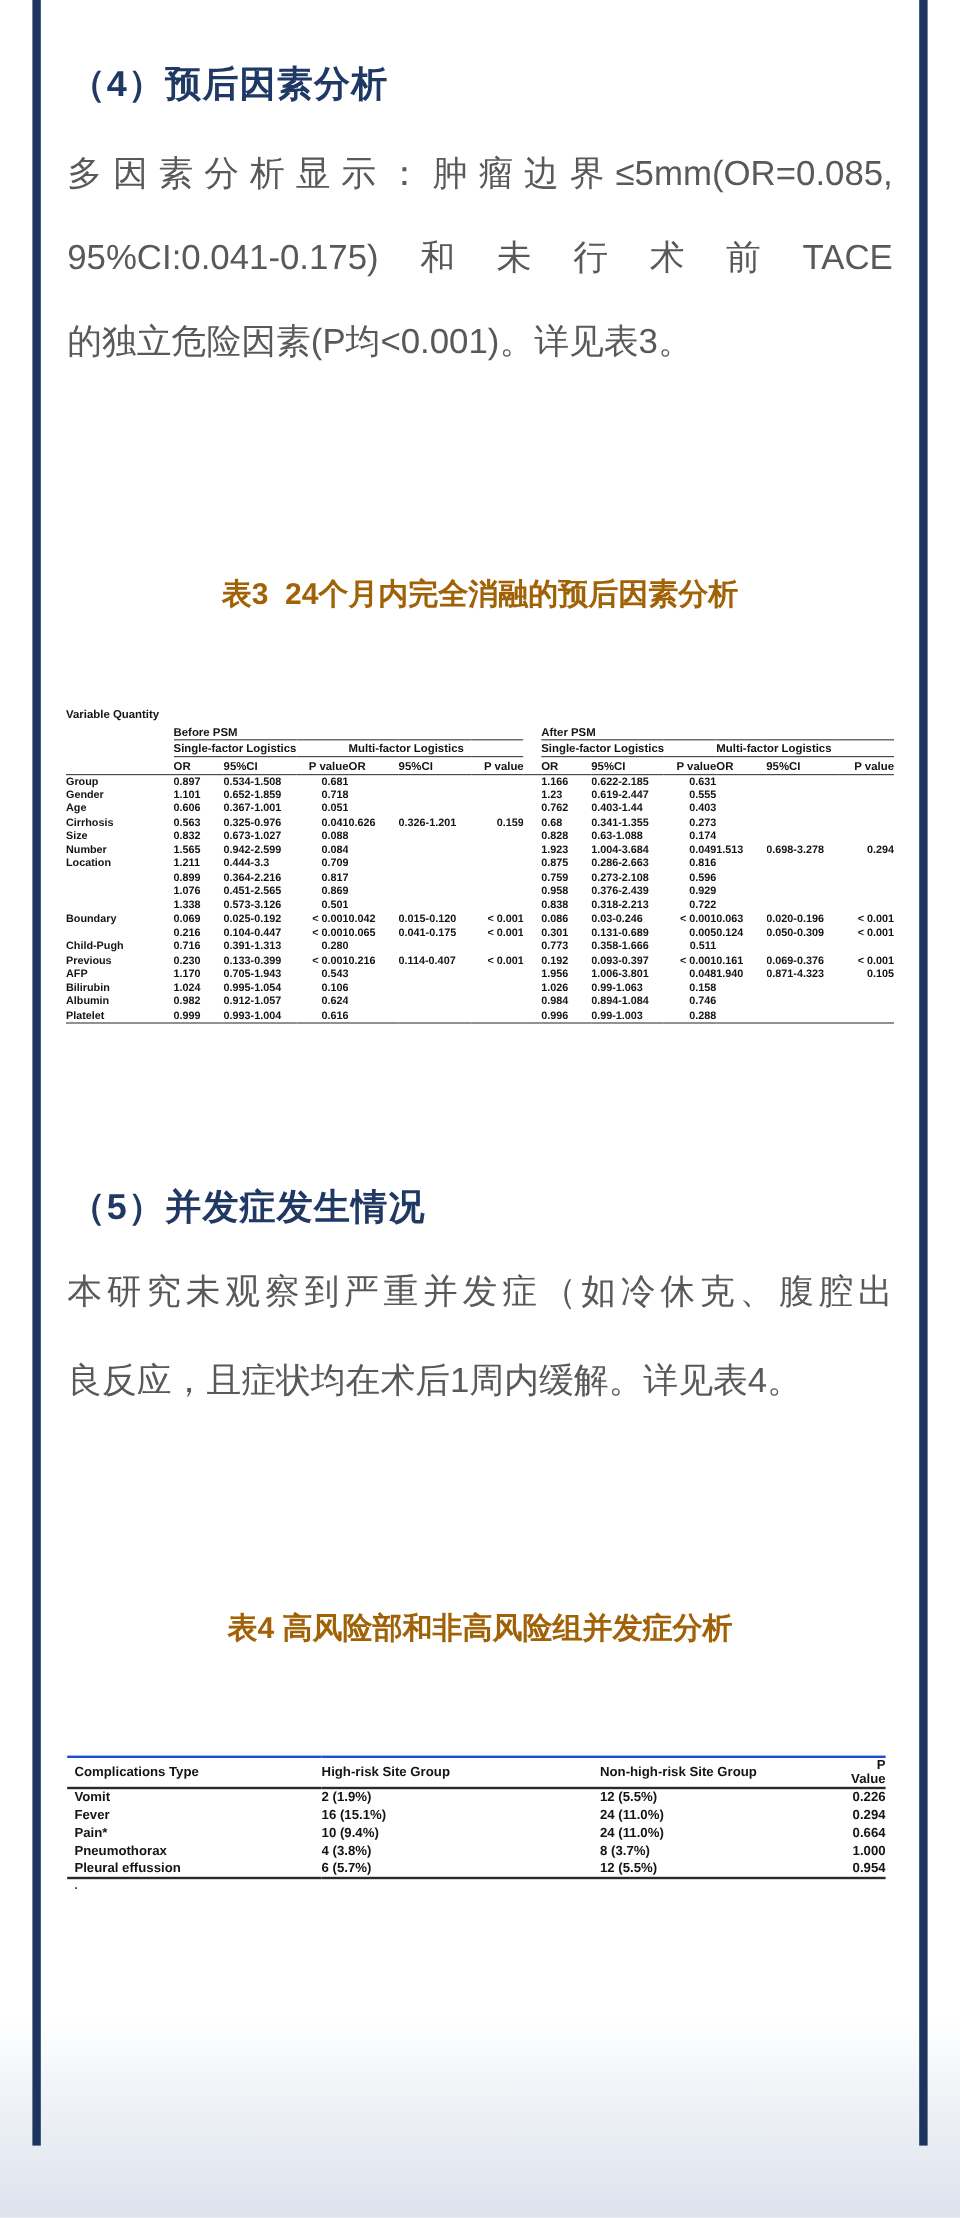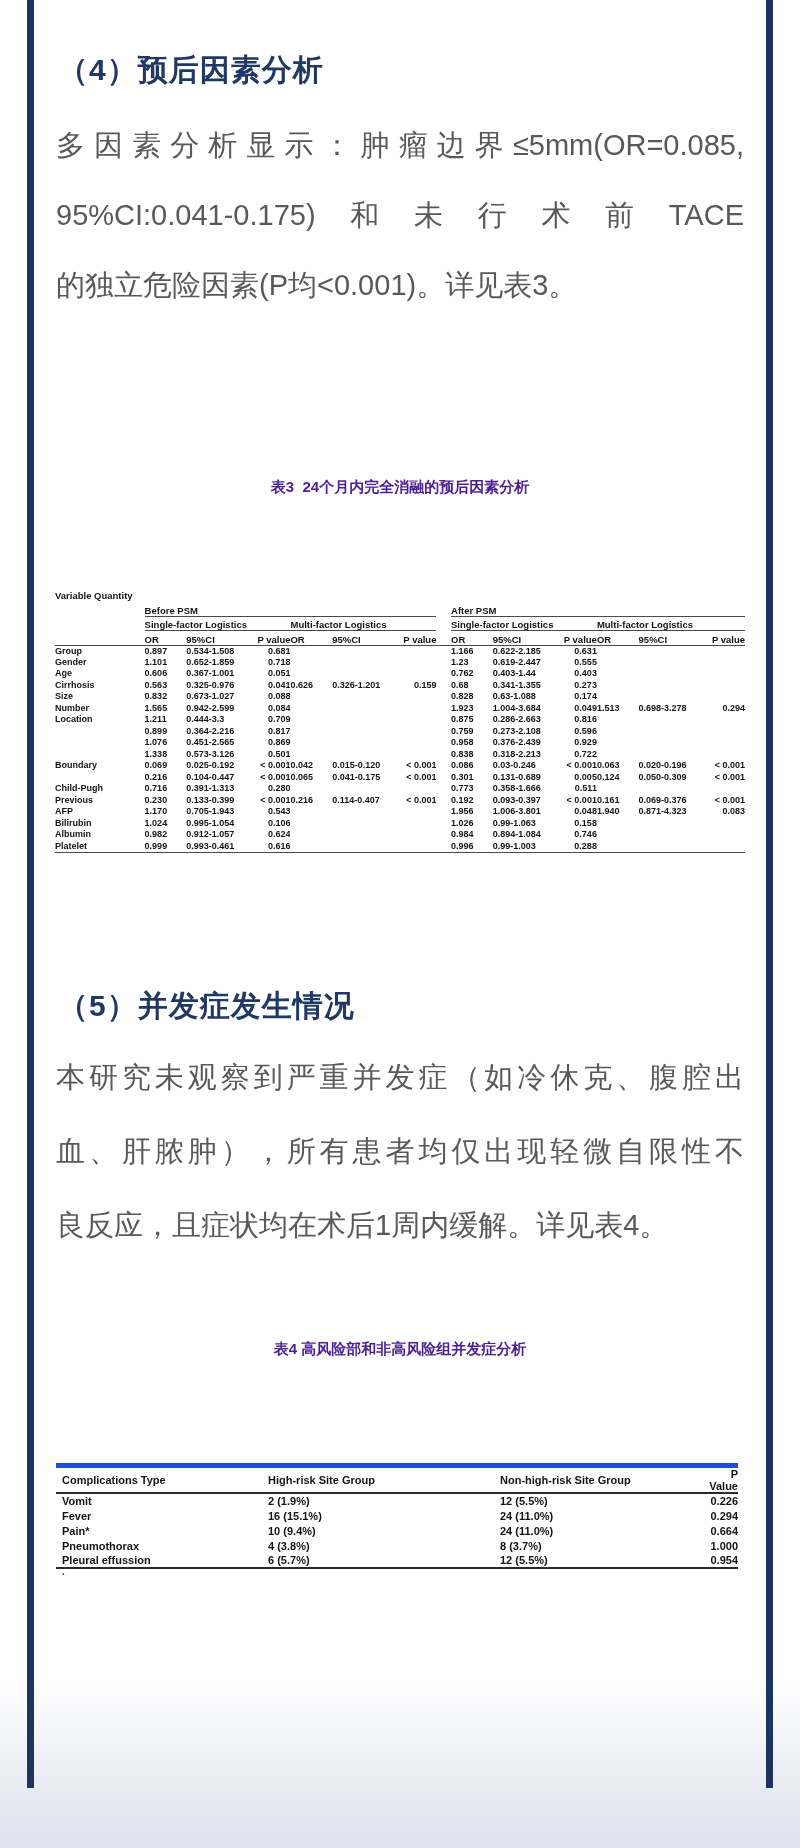--- a/index.html
+++ b/index.html
@@ -32,21 +32,21 @@
   .para-line {
     text-align:justify; text-align-last:justify; text-justify:inter-character;
     white-space:normal;
   }
   #para-4 .para-line { height:70px; line-height:70px; }
   #para-5 .para-line { height:74px; line-height:74px; }
   .para-line.last { text-align-last:left; }
 
   .tbl-title {
     position:absolute; left:56px; width:688px; text-align:center;
-    color:#4c1d95; font-weight:bold; font-size:15px; white-space:pre-wrap;
+    color:#a16207; font-weight:bold; font-size:25px; white-space:pre-wrap;
   }
   #table3-title { top:478px; }
   #table4-title { top:1340px; }
 
   
   #table3 {
     position:absolute; left:55px; top:590px; width:690px;
     border-collapse:collapse; table-layout:fixed;
     font-size:9px; line-height:11px; color:#141414; font-weight:bold;
   }
@@ -61,21 +61,21 @@
   #table3 tbody tr:last-child td { border-bottom:1.5px solid #4a4a4a; }
 
   
   #table4 {
     position:absolute; left:56px; top:1463px; width:682px;
     border-collapse:collapse; table-layout:fixed;
     font-size:11px; color:#141414; font-weight:bold;
   }
   #table4 th {
     text-align:left; height:18px; font-weight:bold; vertical-align:middle;
-    border-top:5px solid #1d4ed8; border-bottom:2px solid #2a2a2a;
+    border-top:2px solid #1d4ed8; border-bottom:2px solid #2a2a2a;
   }
   #table4 td { height:15px; vertical-align:middle; white-space:nowrap; overflow:hidden; }
   #table4 tbody tr:last-child td { border-bottom:2px solid #2a2a2a; }
   #table4 th:last-child, #table4 td:last-child { text-align:right; }
   #table4 th:first-child, #table4 td:first-child { padding-left:6px; }
 
   .footnote { position:absolute; left:62px; top:1566px; font-size:10px; color:#333; font-weight:bold; }
 </style>
 </head>
 <body>
@@ -371,21 +371,21 @@
           <td class="num-r">0.543</td>
           <td></td>
           <td></td>
           <td class="num-r"></td>
           <td class="sp"></td>
           <td>1.956</td>
           <td>1.006-3.801</td>
           <td class="num-r">0.048</td>
           <td>1.940</td>
           <td>0.871-4.323</td>
-          <td class="num-r">0.083</td>
+          <td class="num-r">0.105</td>
         </tr>
         <tr>
           <td class="var">Bilirubin</td>
           <td>1.024</td>
           <td>0.995-1.054</td>
           <td class="num-r">0.106</td>
           <td></td>
           <td></td>
           <td class="num-r"></td>
           <td class="sp"></td>
@@ -408,41 +408,40 @@
           <td>0.984</td>
           <td>0.894-1.084</td>
           <td class="num-r">0.746</td>
           <td></td>
           <td></td>
           <td class="num-r"></td>
         </tr>
         <tr>
           <td class="var">Platelet</td>
           <td>0.999</td>
-          <td>0.993-0.461</td>
+          <td>0.993-1.004</td>
           <td class="num-r">0.616</td>
           <td></td>
           <td></td>
           <td class="num-r"></td>
           <td class="sp"></td>
           <td>0.996</td>
           <td>0.99-1.003</td>
           <td class="num-r">0.288</td>
           <td></td>
           <td></td>
           <td class="num-r"></td>
         </tr>
       </tbody>
     </table>
 
   <h2 class="sec-heading" id="heading-5">（5）并发症发生情况</h2>
 
   <div class="para" id="para-5">
       <div class="para-line">本研究未观察到严重并发症（如冷休克、腹腔出</div>
-      <div class="para-line">血、肝脓肿），所有患者均仅出现轻微自限性不</div>
       <div class="para-line last">良反应，且症状均在术后1周内缓解。详见表4。</div>
     </div>
 
   <div class="tbl-title" id="table4-title">表4 高风险部和非高风险组并发症分析</div>
 
   <table id="table4">
       <colgroup>
         <col style="width: 212px;">
         <col style="width: 232px;">
         <col style="width: 200px;">

